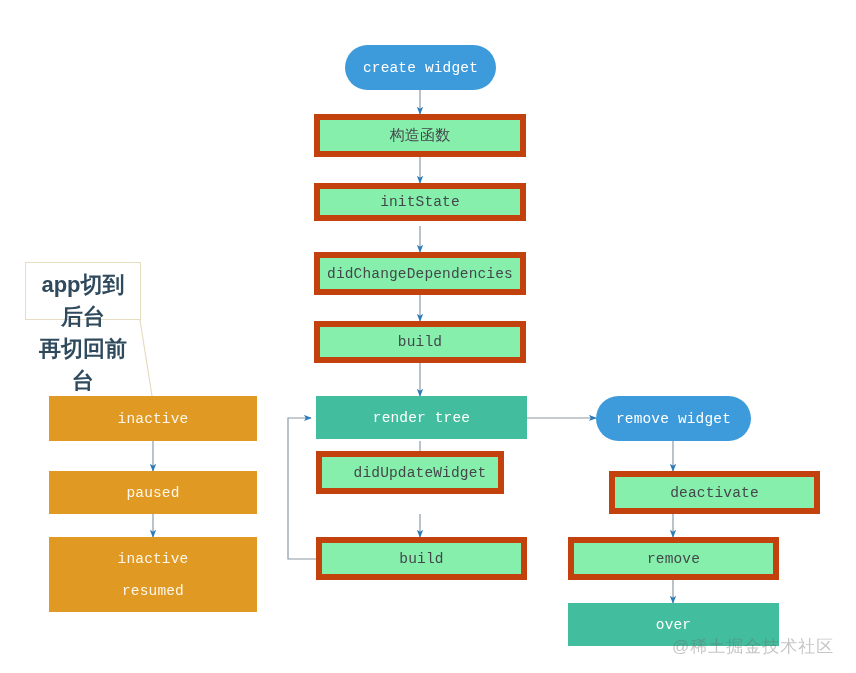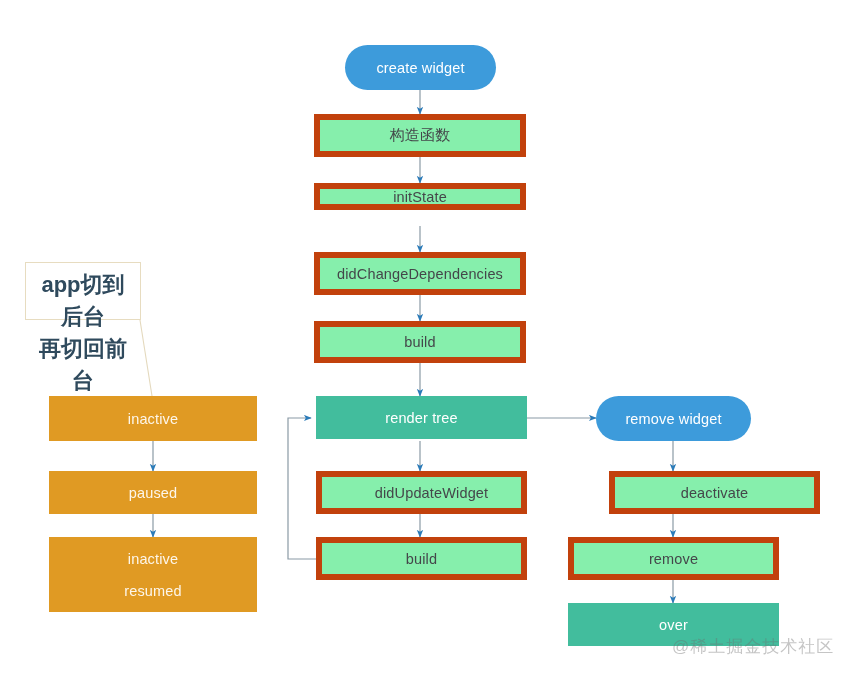--- a/index.html
+++ b/index.html
@@ -13,20 +13,21 @@
   svg.edges{position:absolute;left:0;top:0;width:856px;height:673px;pointer-events:none;}
 
   .node{
     position:absolute;
     display:flex;align-items:center;justify-content:center;
     box-sizing:border-box;
     font-size:14.5px;
     letter-spacing:.15px;
     text-align:center;
     z-index:2;
+    font-family:Liberation Mono, monospace;
   }
   .node-gray{
     background:#86efac;
     border:6px solid #c2410c;
     color:#44474a;
   }
   .node-blue{
     background:#3d9bdb;
     color:#ffffff;
     border-radius:24px;
@@ -103,37 +104,37 @@
   </svg>
 
   <div class="node node-blue" style="left:345px;top:45px;width:151px;height:45px;">
     <span>create widget</span>
   </div>
 
   <div class="node node-gray node-cjk" style="left:314px;top:114px;width:212px;height:43px;">
     <span>构造函数</span>
   </div>
 
-  <div class="node node-gray" style="left:314px;top:183px;width:212px;height:27px;">
+  <div class="node node-gray" style="left:314px;top:183px;width:212px;height:38px;">
     <span>initState</span>
   </div>
 
   <div class="node node-gray" style="left:314px;top:252px;width:212px;height:43px;">
     <span>didChangeDependencies</span>
   </div>
 
   <div class="node node-gray" style="left:314px;top:321px;width:212px;height:42px;">
     <span>build</span>
   </div>
 
   <div class="node node-green" style="left:316px;top:396px;width:211px;height:43px;">
     <span>render tree</span>
   </div>
 
-  <div class="node node-gray" style="left:316px;top:471px;width:211px;height:43px;padding-left:20px;">
+  <div class="node node-gray" style="left:316px;top:451px;width:188px;height:43px;padding-left:20px;">
     <span>didUpdateWidget</span>
   </div>
 
   <div class="node node-gray" style="left:316px;top:537px;width:211px;height:43px;">
     <span>build</span>
   </div>
 
   <div class="node node-blue" style="left:596px;top:396px;width:155px;height:45px;">
     <span>remove widget</span>
   </div>

